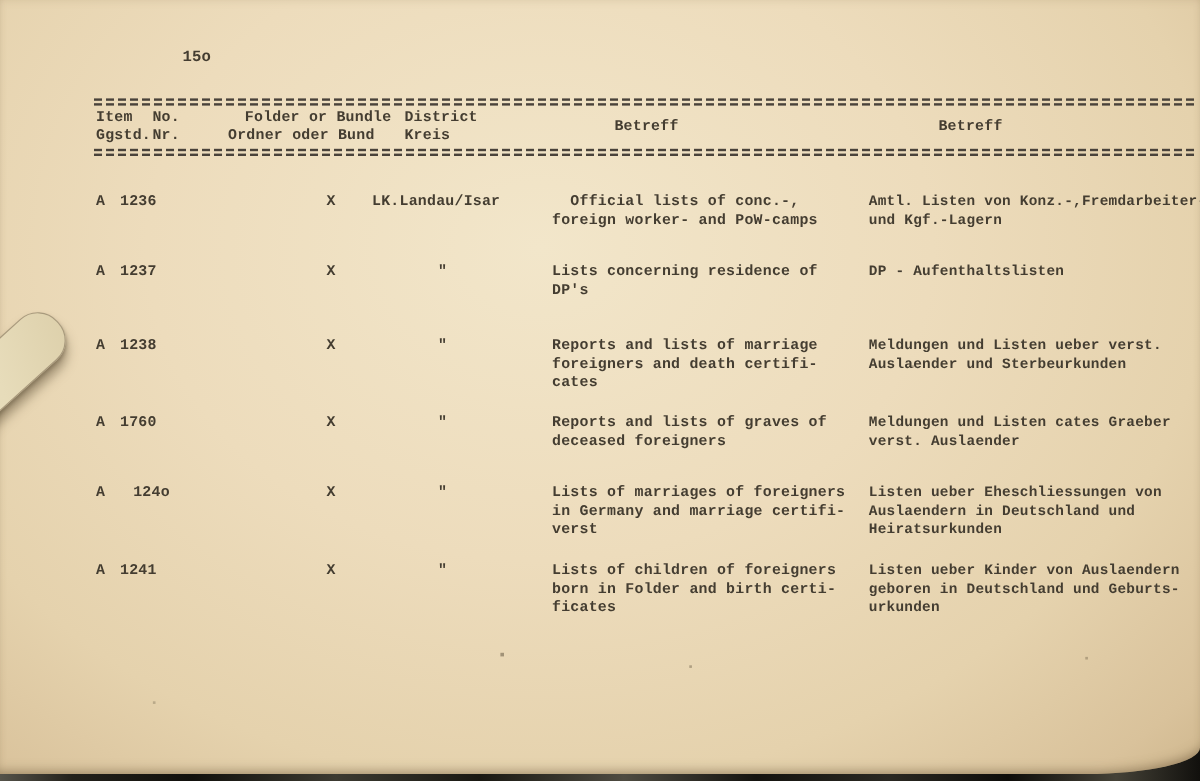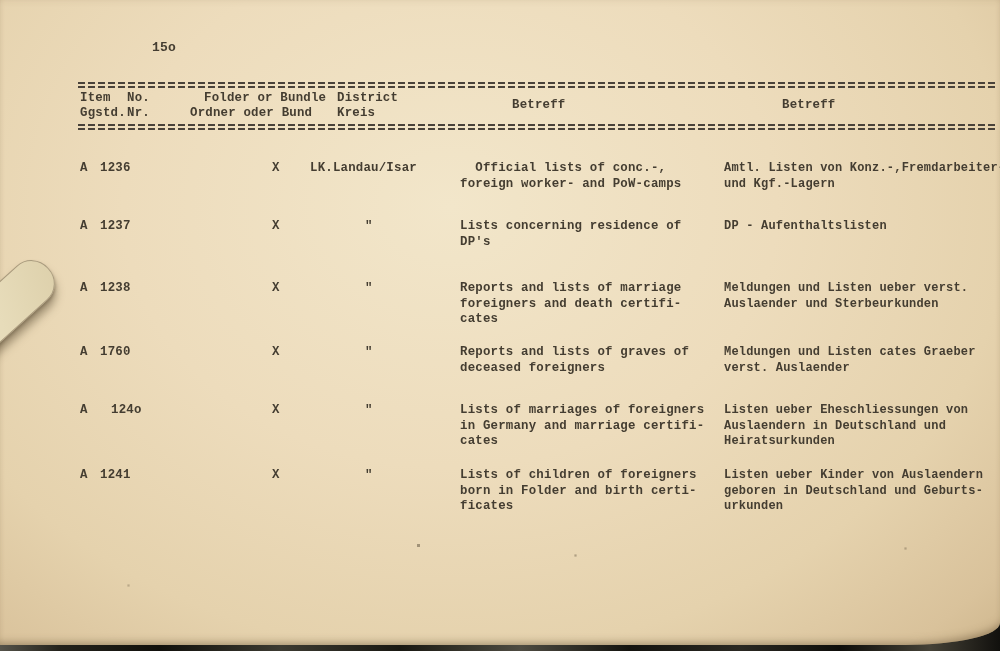--- a/index.html
+++ b/index.html
@@ -124,21 +124,21 @@
 verst. Auslaender</div>
   </div>
 
   <div>
     <div class="abs ink sz12" style="left:80px;top:403px;">A</div>
     <div class="abs ink sz12" style="left:100px;top:403px;margin-left:11px;">124o</div>
     <div class="abs ink sz12" style="left:272px;top:403px;">X</div>
     <div class="abs ink sz12" style="left:365px;top:403px;">"</div>
     <div class="abs ink sz12 cell-pre" style="left:460px;top:403px;">Lists of marriages of foreigners
 in Germany and marriage certifi-
-cates</div>
+verst</div>
     <div class="abs ink sz11 cell-pre" style="left:724px;top:403px;">Listen ueber Eheschliessungen von
 Auslaendern in Deutschland und
 Heiratsurkunden</div>
   </div>
 
   <div>
     <div class="abs ink sz12" style="left:80px;top:468px;">A</div>
     <div class="abs ink sz12" style="left:100px;top:468px;">1241</div>
     <div class="abs ink sz12" style="left:272px;top:468px;">X</div>
     <div class="abs ink sz12" style="left:365px;top:468px;">"</div>

